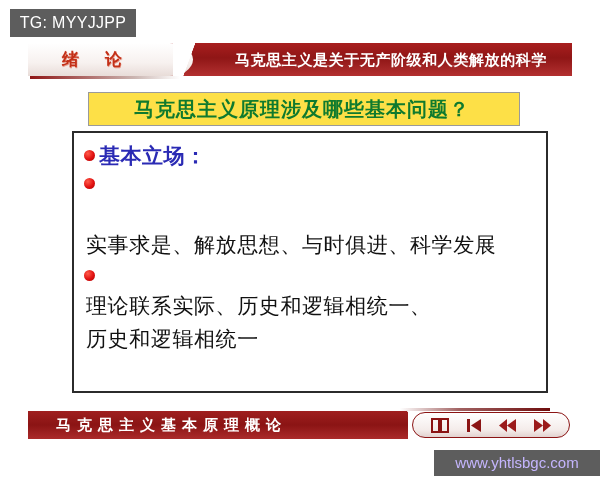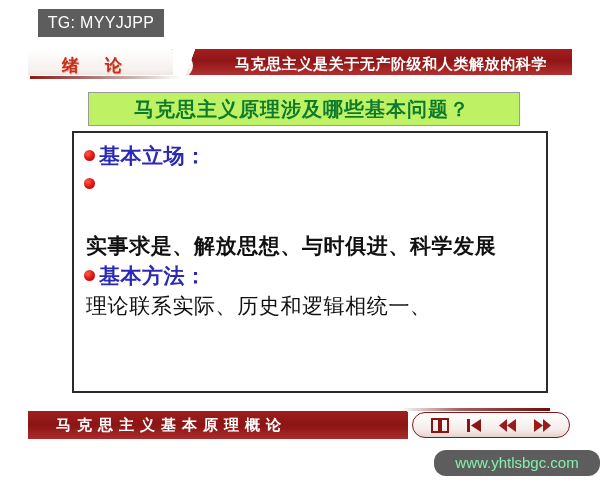--- a/index.html
+++ b/index.html
@@ -22,30 +22,29 @@
     top: 9px;
     width: 126px;
     height: 28px;
     background: #5d5d5d;
     color: #ffffff;
     font-size: 16px;
     line-height: 28px;
     text-align: center;
     letter-spacing: 0.3px;
     white-space: nowrap;
-    margin-left: 28px;
   }
 
   
   #header-banner {
     position: absolute;
     left: 28px;
-    top: 49px;
+    top: 43px;
     width: 544px;
-    height: 26px;
+    height: 33px;
     background: linear-gradient(180deg, #a81e1e 0%, #8f1616 45%, #b33030 100%);
     overflow: hidden;
   }
   #header-banner-pill {
     position: absolute;
     left: 0px;
     top: 0px;
     width: 165px;
     height: 33px;
     background: linear-gradient(180deg, #ffffff 0%, #f7f1ef 60%, #e8dcd8 100%);
@@ -77,21 +76,21 @@
     white-space: nowrap;
   }
   #header-title {
     position: absolute;
     left: 190px;
     right: 8px;
     top: 4px;
     height: 26px;
     line-height: 26px;
     color: #ffffff;
-    font-family: Liberation Mono, monospace;
+    font-family: Liberation Serif, serif;
     font-weight: bold;
     font-size: 15px;
     letter-spacing: 0.6px;
     text-align: center;
     white-space: nowrap;
   }
   #header-underline {
     position: absolute;
     left: 30px;
     top: 76px;
@@ -100,21 +99,21 @@
     background: linear-gradient(90deg, #8f1616 0%, #cbb6b2 70%, #ffffff 100%);
   }
 
   
   #slide-title-box {
     position: absolute;
     left: 88px;
     top: 92px;
     width: 432px;
     height: 34px;
-    background: #bef264;
+    background: #fde047;
     border: 1px solid #9a9a9a;
     box-sizing: border-box;
   }
   #slide-title-text {
     position: absolute;
     left: 0;
     right: 4px;
     top: 3px;
     height: 27px;
     line-height: 27px;
@@ -164,21 +163,21 @@
   .body-line {
     color: #111111;
     font-family: "DejaVu Serif", "Liberation Serif", serif;
     font-size: 21px;
     line-height: 33px;
     letter-spacing: 0.6px;
     white-space: nowrap;
     padding-left: 2px;
   }
   .body-line.bold {
-    font-weight: bold;
+    font-weight: normal;
     margin-top: 32px;
   }
 
   
   #footer-bar {
     position: absolute;
     left: 28px;
     top: 411px;
     width: 544px;
     height: 28px;
@@ -247,26 +246,25 @@
   }
 
   
   #site-watermark {
     position: absolute;
     left: 434px;
     top: 450px;
     width: 166px;
     height: 26px;
     background: #5d5d5d;
-    color: #86efac;
+    color: #c4b5fd;
     font-size: 15px;
     line-height: 26px;
     text-align: center;
     white-space: nowrap;
-    border-radius: 12px;
   }
 </style>
 </head>
 <body>
 
 <div id="tg-watermark">TG: MYYJJPP</div>
 
 <div id="header-banner">
   <div id="header-banner-pill"></div>
   <div id="header-chapter-label">绪 论</div>
@@ -285,23 +283,23 @@
     <span class="bullet-label">基本立场：</span>
   </div>
 
   <div class="bullet-line">
     <span class="bullet-dot"></span>
   </div>
   <div class="body-line bold">实事求是、解放思想、与时俱进、科学发展</div>
 
   <div class="bullet-line">
     <span class="bullet-dot"></span>
-    <span class="bullet-label">基本方法：</span>
   </div>
   <div class="body-line">理论联系实际、历史和逻辑相统一、</div>
+  <div class="body-line">历史和逻辑相统一</div>
 
 </div>
 
 <div id="footer-top-accent"></div>
 <div id="footer-bar">
   <div id="footer-red"></div>
   <div id="footer-title">马克思主义基本原理概论</div>
 
   <div id="footer-nav">
     <div class="nav-btn">

